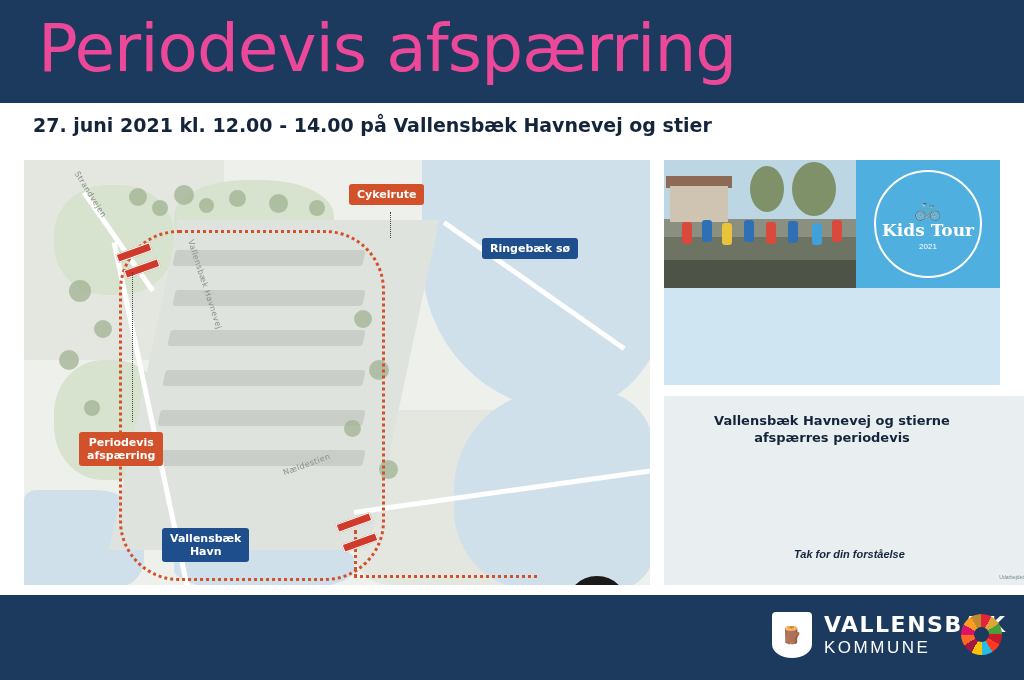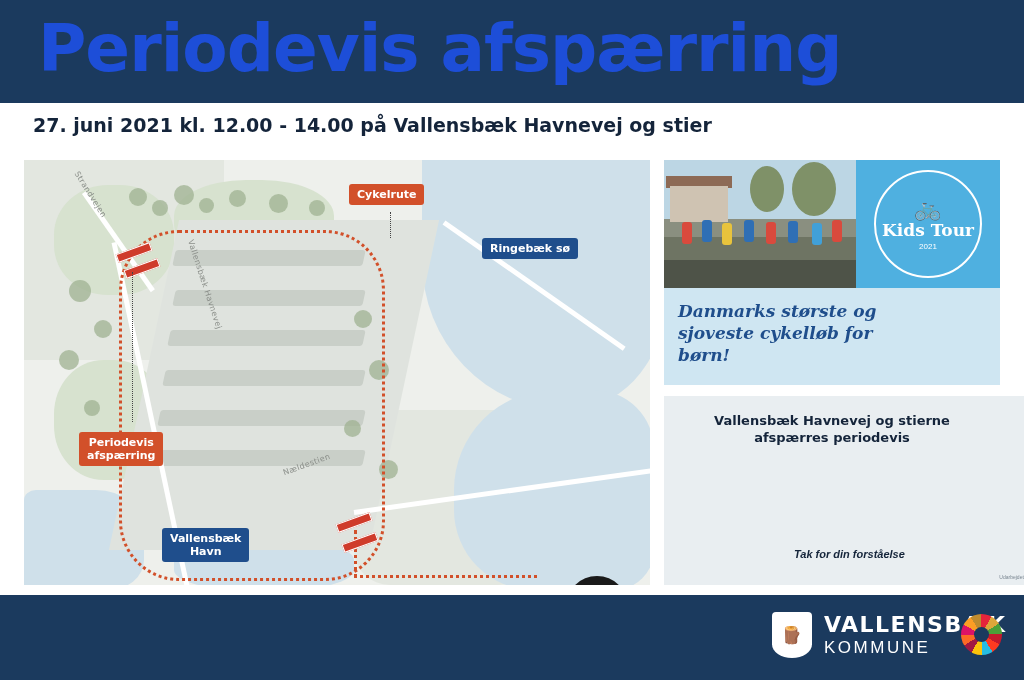--- a/index.html
+++ b/index.html
@@ -14,22 +14,22 @@
     width:1024px;height:680px;
     background:#ffffff;
   }
   
   .header{
     position:absolute;left:0;top:0;width:1024px;height:103px;
     background:#1b3a5e;
   }
   .header-title{
     position:absolute;left:38px;top:14px;
-    font-size:66px;line-height:70px;font-weight:bold;
-    color:#1d4ed8;letter-spacing:-1px;
+    font-size:66px;line-height:70px;font-weight:normal;
+    color:#ec4899;letter-spacing:-1px;
     font-family:"DejaVu Sans","Liberation Sans",sans-serif;
   }
   .subbar{
     position:absolute;left:0;top:103px;width:1024px;height:45px;
     background:#ffffff;
   }
   .sub-title{
     position:absolute;left:33px;top:114px;
     font-size:19px;font-weight:bold;color:#14243a;
     font-family:"DejaVu Sans","Liberation Sans",sans-serif;
@@ -276,21 +276,20 @@
       <div class="kid" style="left:148px;top:63px;background:#41a0d8;"></div>
       <div class="kid" style="left:168px;top:60px;background:#d94a3d;"></div>
     </div>
     <div class="kids-logo">
       <div class="kids-logo-inner">
         <div style="font-size:22px;line-height:22px;">🚲</div>
         <div class="kids-logo-text">Kids Tour</div>
         <div class="kids-logo-year">2021</div>
       </div>
     </div>
-    <div class="kids-claim">Danmarks største og sjoveste cykelløb for børn!</div>
   </div>
 
   <div class="info-card">
     <div class="info-title">Vallensbæk Havnevej og stierne afspærres periodevis</div>
     <div class="info-thanks">Tak for din forståelse</div>
     <div class="info-credit">Udarbejdet i juni 2021</div>
   </div>
 
   <div class="footer"></div>
   <div class="footer-logo">

